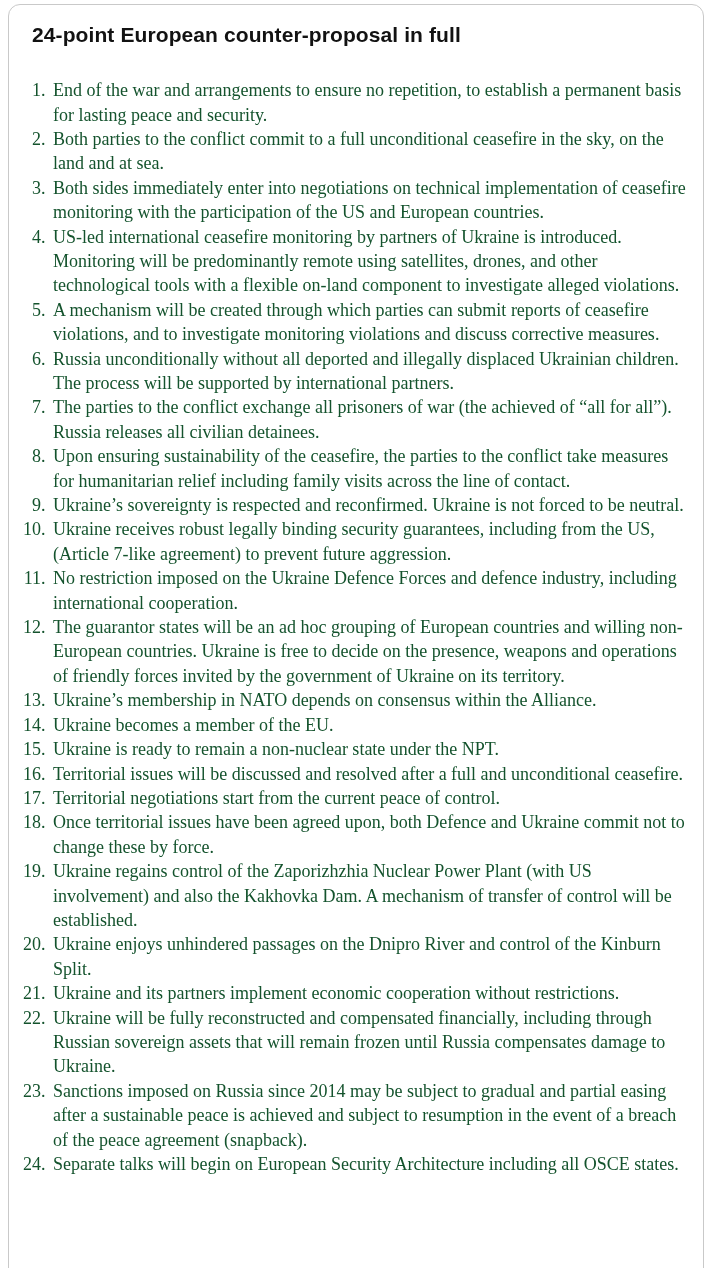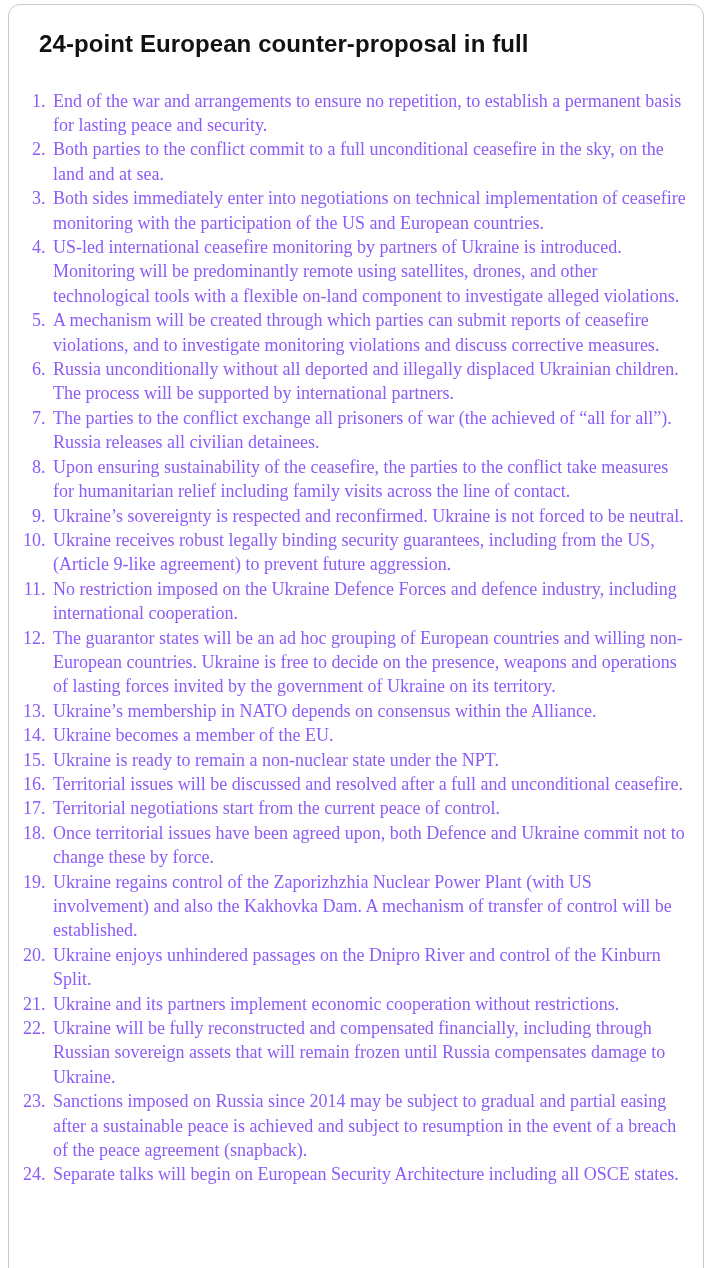--- a/index.html
+++ b/index.html
@@ -17,35 +17,35 @@
     top: 4px;
     width: 696px;
     height: 1290px; 
     box-sizing: border-box;
     background: #ffffff;
     border: 1px solid #c9c9c9;
     border-radius: 12px;
     padding: 17px 14px 0 22px;
   }
   .card-title {
-    margin: 8px;
+    margin: 1px;
     font-family: "Liberation Sans", sans-serif;
     font-weight: 700;
-    font-size: 24px;
+    font-size: 21px;
     line-height: 1.15;
     letter-spacing: 0.1px;
     color: #121212;
   }
   ol.proposal-list {
     margin: 31px 0 0 0;
     padding: 0 0 0 19px;
     font-family: "Liberation Serif", "DejaVu Serif", serif;
     font-size: 18px;
     line-height: 24.4px;
-    color: #8b5cf6;
+    color: #14532d;
   }
   ol.proposal-list li {
     margin: 0;
     padding: 0 0 0 3px;
   }
 </style>
 </head>
 <body>
 
 <div class="card">
@@ -53,23 +53,23 @@
   <ol class="proposal-list">
       <li>End of the war and arrangements to ensure no repetition, to establish a permanent basis for lasting peace and security.</li>
       <li>Both parties to the conflict commit to a full unconditional ceasefire in the sky, on the land and at sea.</li>
       <li>Both sides immediately enter into negotiations on technical implementation of ceasefire monitoring with the participation of the US and European countries.</li>
       <li>US-led international ceasefire monitoring by partners of Ukraine is introduced. Monitoring will be predominantly remote using satellites, drones, and other technological tools with a flexible on-land component to investigate alleged violations.</li>
       <li>A mechanism will be created through which parties can submit reports of ceasefire violations, and to investigate monitoring violations and discuss corrective measures.</li>
       <li>Russia unconditionally without all deported and illegally displaced Ukrainian children. The process will be supported by international partners.</li>
       <li>The parties to the conflict exchange all prisoners of war (the achieved of “all for all”). Russia releases all civilian detainees.</li>
       <li>Upon ensuring sustainability of the ceasefire, the parties to the conflict take measures for humanitarian relief including family visits across the line of contact.</li>
       <li>Ukraine’s sovereignty is respected and reconfirmed. Ukraine is not forced to be neutral.</li>
-      <li>Ukraine receives robust legally binding security guarantees, including from the US, (Article 9-like agreement) to prevent future aggression.</li>
+      <li>Ukraine receives robust legally binding security guarantees, including from the US, (Article 7-like agreement) to prevent future aggression.</li>
       <li>No restriction imposed on the Ukraine Defence Forces and defence industry, including international cooperation.</li>
-      <li>The guarantor states will be an ad hoc grouping of European countries and willing non-European countries. Ukraine is free to decide on the presence, weapons and operations of lasting forces invited by the government of Ukraine on its territory.</li>
+      <li>The guarantor states will be an ad hoc grouping of European countries and willing non-European countries. Ukraine is free to decide on the presence, weapons and operations of friendly forces invited by the government of Ukraine on its territory.</li>
       <li>Ukraine’s membership in NATO depends on consensus within the Alliance.</li>
       <li>Ukraine becomes a member of the EU.</li>
       <li>Ukraine is ready to remain a non-nuclear state under the NPT.</li>
       <li>Territorial issues will be discussed and resolved after a full and unconditional ceasefire.</li>
       <li>Territorial negotiations start from the current peace of control.</li>
       <li>Once territorial issues have been agreed upon, both Defence and Ukraine commit not to change these by force.</li>
       <li>Ukraine regains control of the Zaporizhzhia Nuclear Power Plant (with US involvement) and also the Kakhovka Dam. A mechanism of transfer of control will be established.</li>
       <li>Ukraine enjoys unhindered passages on the Dnipro River and control of the Kinburn Split.</li>
       <li>Ukraine and its partners implement economic cooperation without restrictions.</li>
       <li>Ukraine will be fully reconstructed and compensated financially, including through Russian sovereign assets that will remain frozen until Russia compensates damage to Ukraine.</li>

